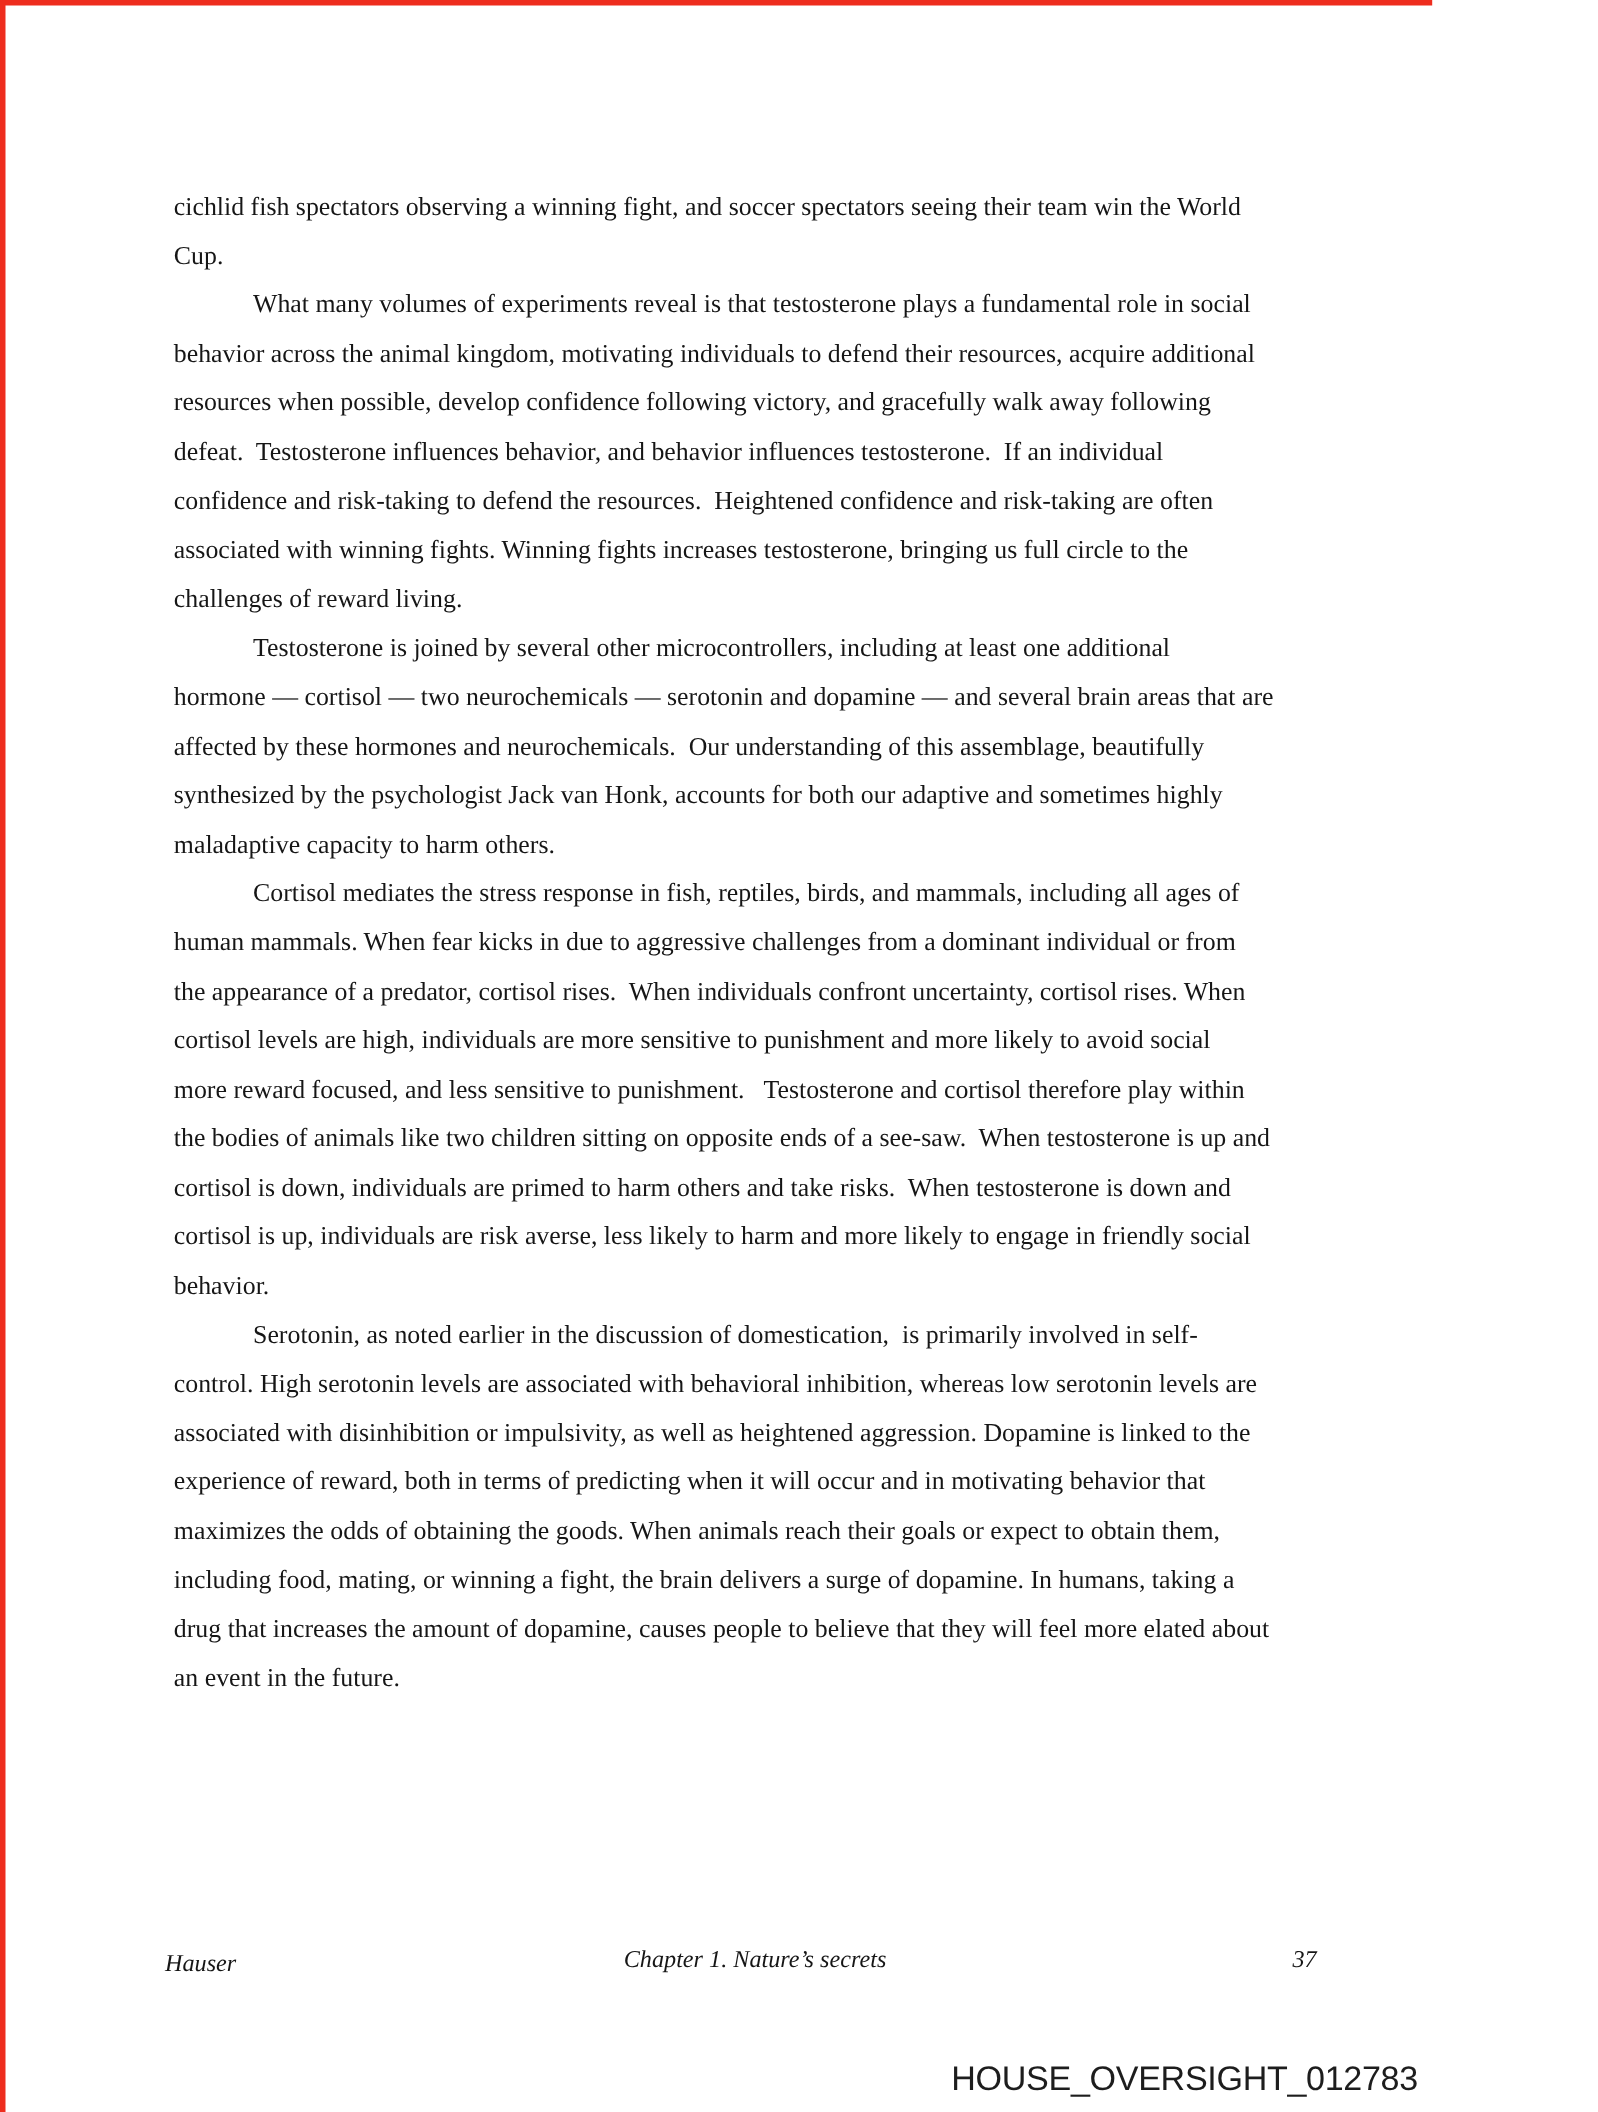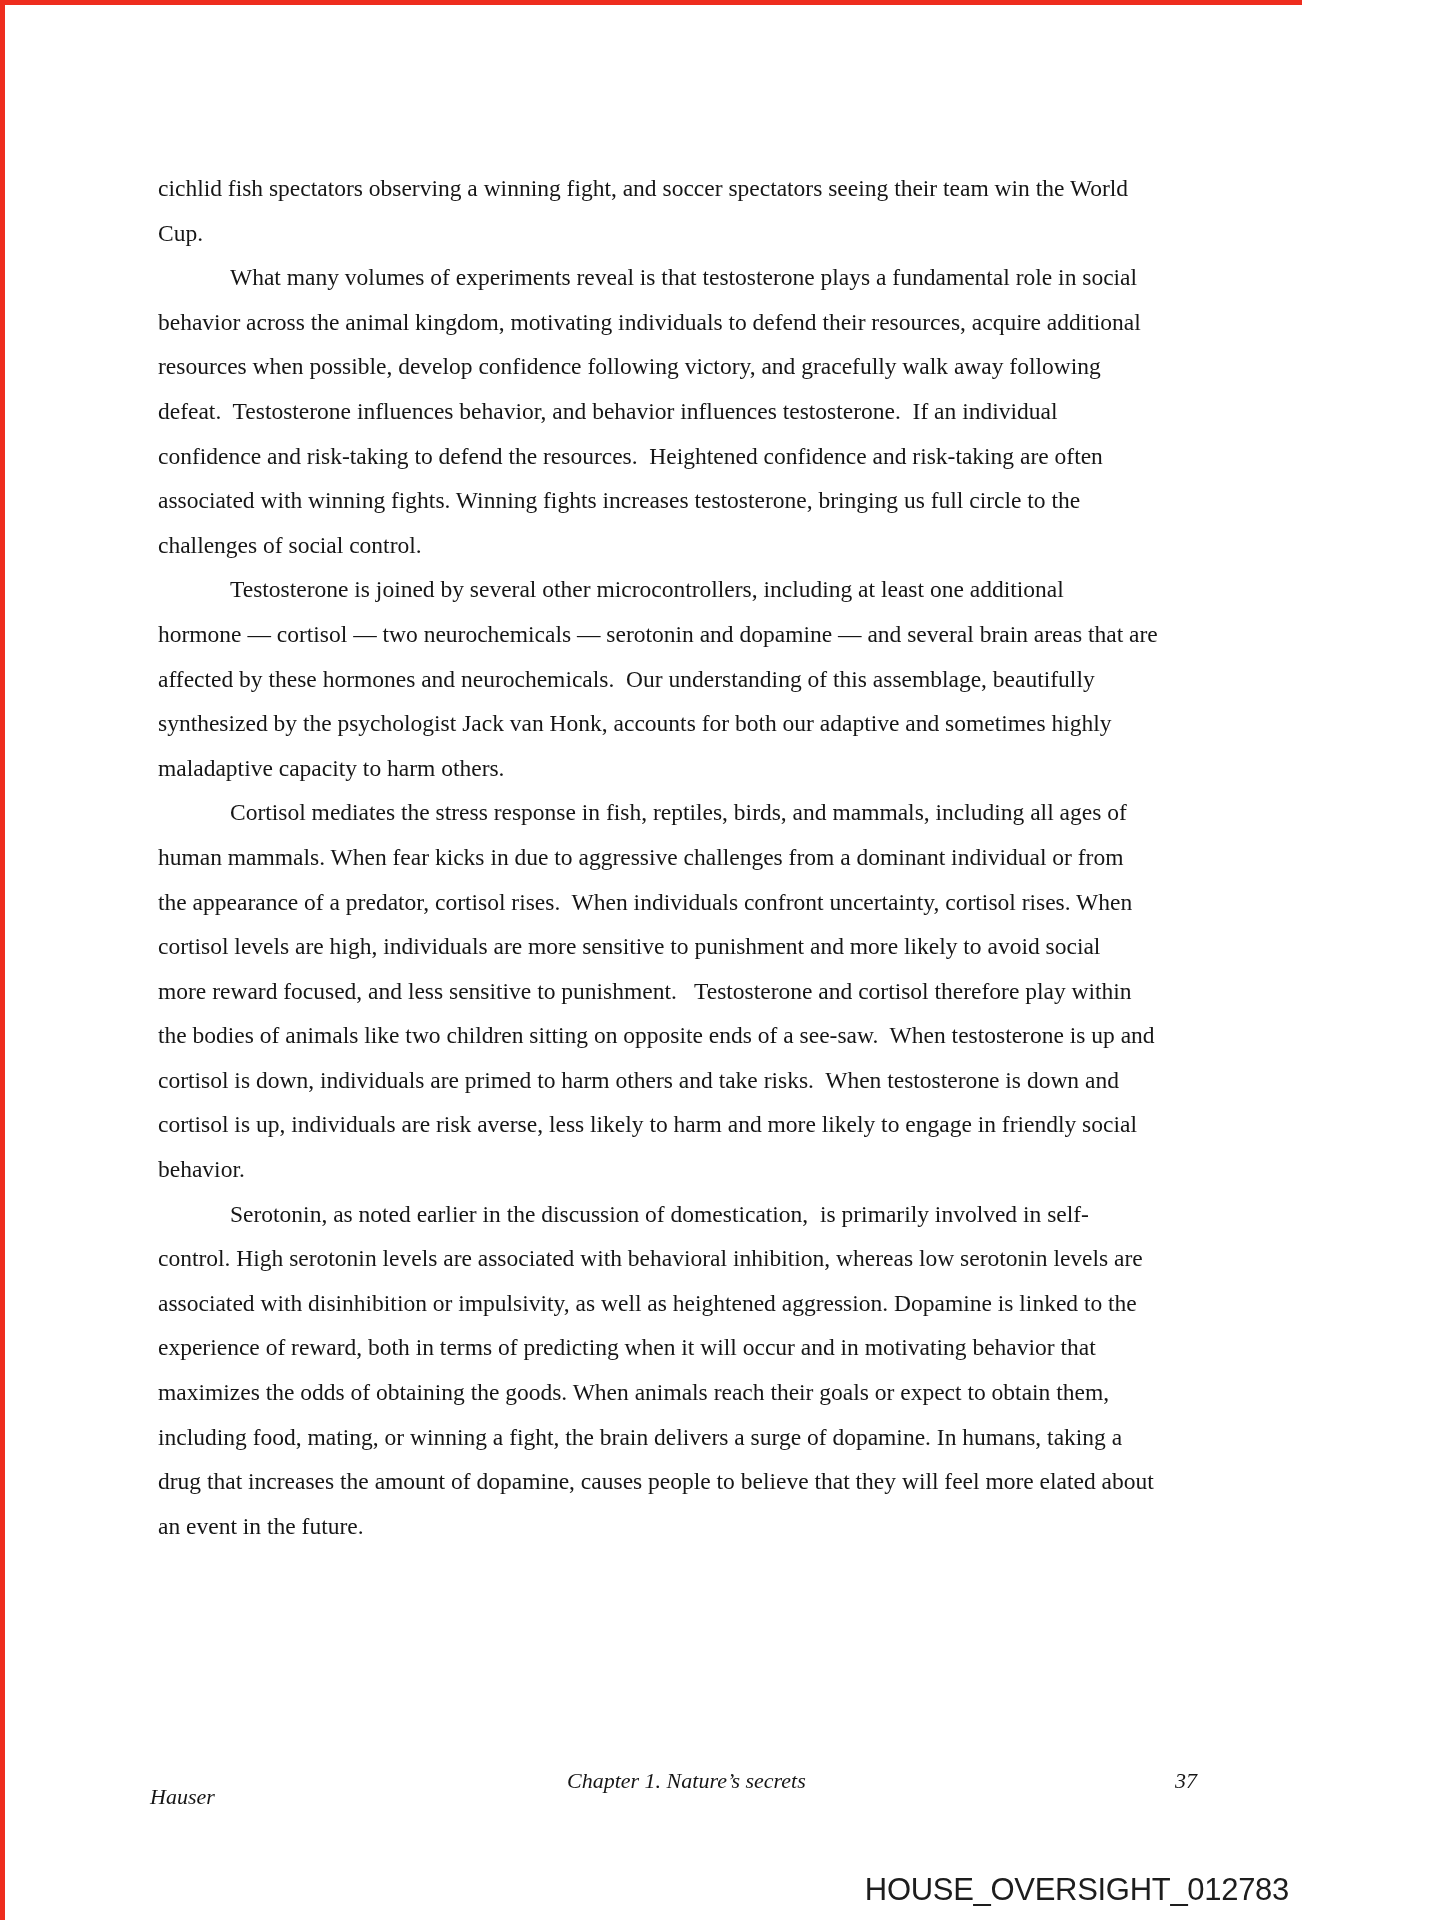--- a/index.html
+++ b/index.html
@@ -47,21 +47,21 @@
   .footer {
     position: absolute;
     top: 1768px;
     left: 0;
     width: 1453px;
     height: 30px;
     color: var(--text-color, #161616);
     font-size: 22px;
     font-style: italic;
   }
-  .footer-author   { position: absolute; left: 150px;  top: 16px; white-space: pre; font-family: Liberation Serif, serif; }
+  .footer-author   { position: absolute; left: 150px;  top: 4px; white-space: pre; font-family: Liberation Serif, serif; }
   .footer-chapter  { position: absolute; left: 567px;  top: 0; white-space: pre; }
   .footer-pagenum  { position: absolute; left: 1175px; top: 0; white-space: pre; }
   .bates-stamp {
     position: absolute;
     top: 1872px;
     right: 13px;
     font-family: "Liberation Sans", sans-serif;
     font-size: 31px;
     letter-spacing: -0.3px;
     color: #1d1d1d;
@@ -80,21 +80,21 @@
         <div class="line">cichlid fish spectators observing a winning fight, and soccer spectators seeing their team win the World</div>
         <div class="line">Cup.</div>
       </div>
       <div class="para">
         <div class="line first-indent">What many volumes of experiments reveal is that testosterone plays a fundamental role in social</div>
         <div class="line">behavior across the animal kingdom, motivating individuals to defend their resources, acquire additional</div>
         <div class="line">resources when possible, develop confidence following victory, and gracefully walk away following</div>
         <div class="line">defeat.  Testosterone influences behavior, and behavior influences testosterone.  If an individual</div>
         <div class="line">confidence and risk-taking to defend the resources.  Heightened confidence and risk-taking are often</div>
         <div class="line">associated with winning fights. Winning fights increases testosterone, bringing us full circle to the</div>
-        <div class="line">challenges of social control.</div>
+        <div class="line">challenges of reward living.</div>
       </div>
       <div class="para">
         <div class="line first-indent">Testosterone is joined by several other microcontrollers, including at least one additional</div>
         <div class="line">hormone — cortisol — two neurochemicals — serotonin and dopamine — and several brain areas that are</div>
         <div class="line">affected by these hormones and neurochemicals.  Our understanding of this assemblage, beautifully</div>
         <div class="line">synthesized by the psychologist Jack van Honk, accounts for both our adaptive and sometimes highly</div>
         <div class="line">maladaptive capacity to harm others.</div>
       </div>
       <div class="para">
         <div class="line first-indent">Cortisol mediates the stress response in fish, reptiles, birds, and mammals, including all ages of</div>

